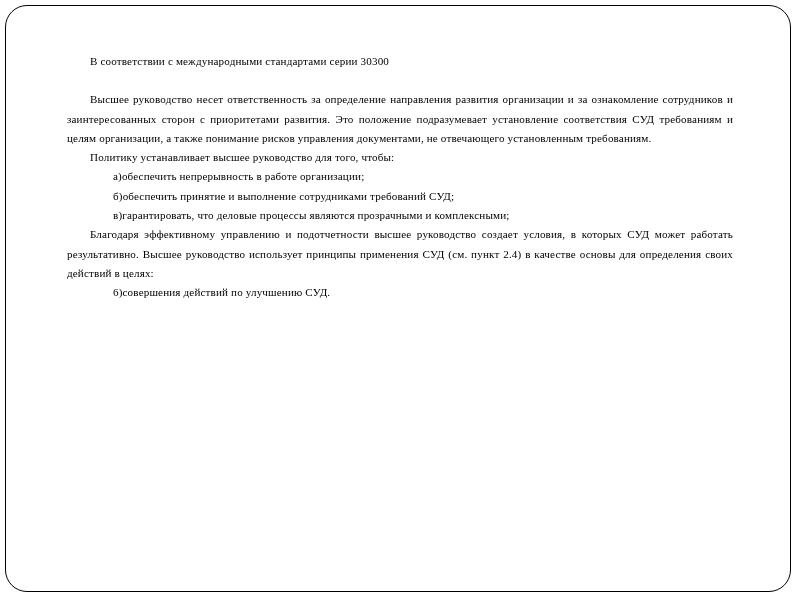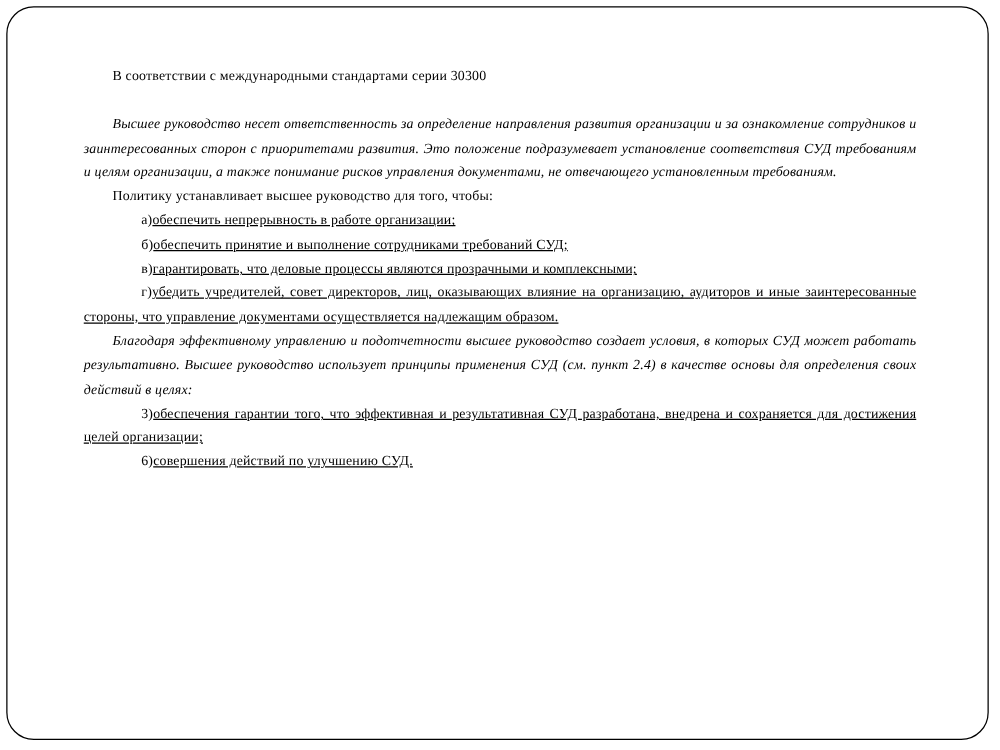--- a/index.html
+++ b/index.html
@@ -59,31 +59,29 @@
 
   
   .intro {
     text-indent: 23px;
     text-align: left;
     margin-bottom: 19px;
   }
 
   .para {
     text-indent: 23px;
-    font-style: italic;
   }
 
   .lead {
     text-indent: 23px;
   }
 
   
   .listitem {
     text-indent: 23px;
-    text-decoration: underline;
   }
 
   .marker {
     display: inline-block;
     min-width: 17px;
   }
 </style>
 </head>
 <body>
 
@@ -98,26 +96,24 @@
     <p class="para">Высшее руководство несет ответственность за определение направления развития организации и за ознакомление сотрудников и заинтересованных сторон с приоритетами развития. Это положение подразумевает установление соответствия СУД требованиям и целям организации, а также понимание рисков управления документами, не отвечающего установленным требованиям.</p>
 
     <p class="lead">Политику устанавливает высшее руководство для того, чтобы:</p>
 
     <p class="listitem"><span class="marker">а)</span><span>обеспечить непрерывность в работе организации;</span></p>
 
     <p class="listitem"><span class="marker">б)</span><span>обеспечить принятие и выполнение сотрудниками требований СУД;</span></p>
 
     <p class="listitem"><span class="marker">в)</span><span>гарантировать, что деловые процессы являются прозрачными и комплексными;</span></p>
 
-    <p class="listitem"><span class="marker">г)</span><span>убедить учредителей, совет директоров, лиц, оказывающих влияние на организацию, аудиторов и иные заинтересованные стороны, что управление документами осуществляется надлежащим образом.</span></p>
 
     <p class="para">Благодаря эффективному управлению и подотчетности высшее руководство создает условия, в которых СУД может работать результативно. Высшее руководство использует принципы применения СУД (см. пункт 2.4) в качестве основы для определения своих действий в целях:</p>
 
 
 
-    <p class="listitem"><span class="marker">3)</span><span>обеспечения гарантии того, что эффективная и результативная СУД разработана, внедрена и сохраняется для достижения целей организации;</span></p>
 
 
 
     <p class="listitem"><span class="marker">6)</span><span>совершения действий по улучшению СУД.</span></p>
 
   </div>
 </div>
 
 </body></html>

